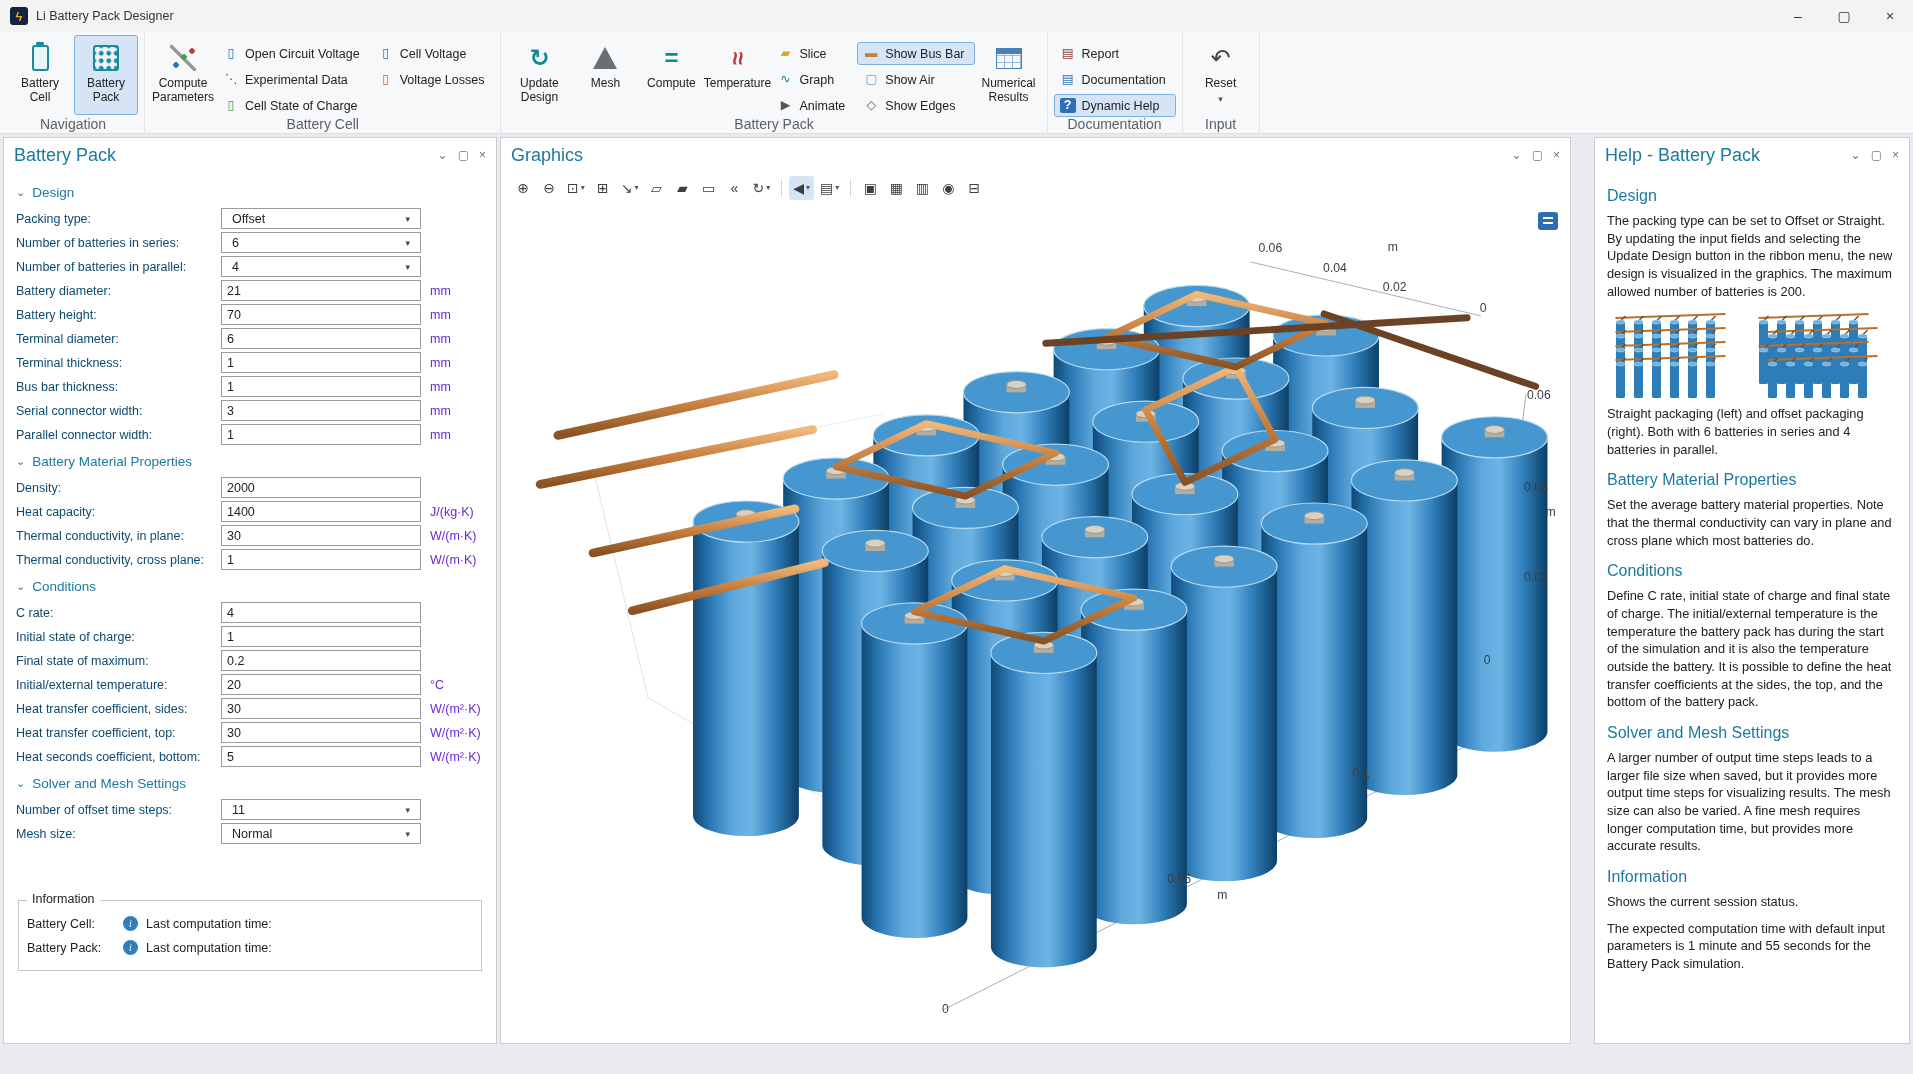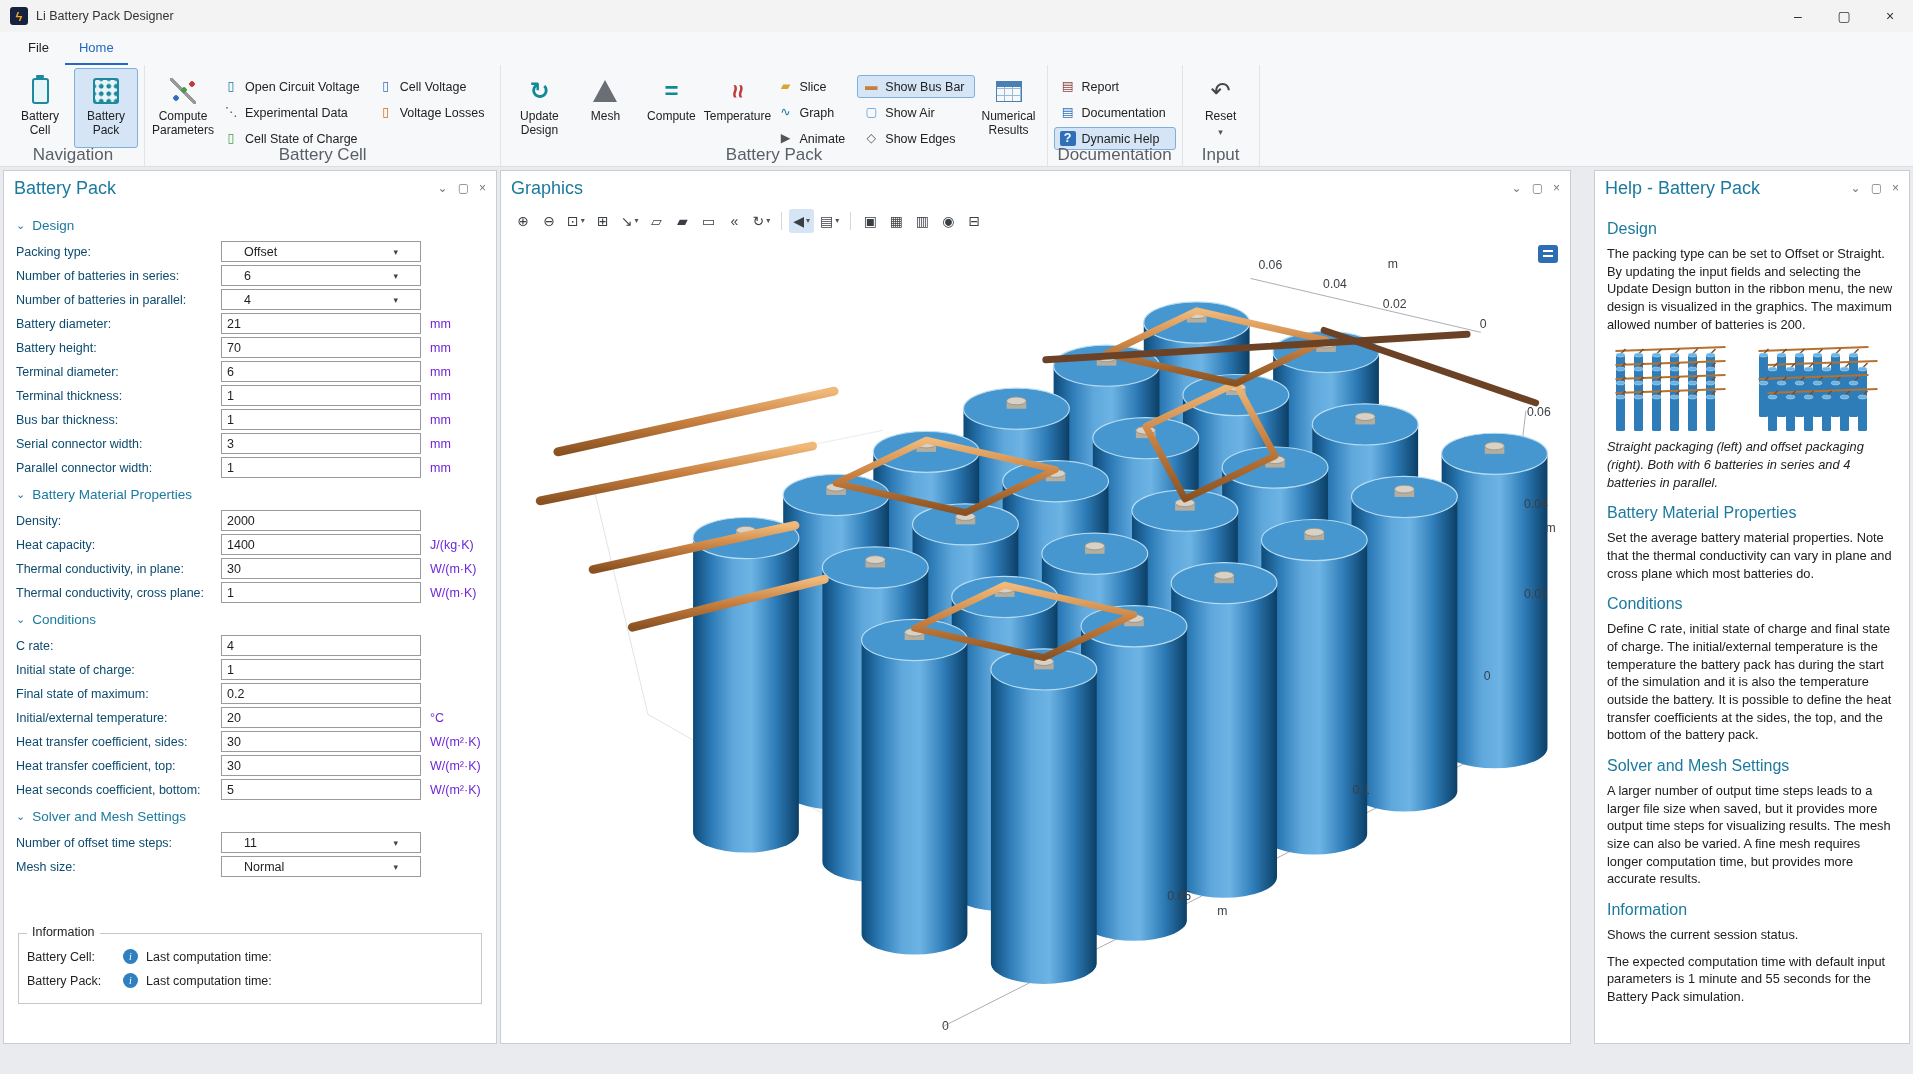--- a/index.html
+++ b/index.html
@@ -15,21 +15,21 @@
   .wbtn{width:46px;display:flex;align-items:center;justify-content:center;font-size:14px;color:#333;}
 
   
   .menubar{height:33px;background:#f7f8fa;display:flex;align-items:stretch;padding-left:14px;gap:2px;flex:0 0 auto;}
   .mtab{display:flex;align-items:center;padding:0 14px;font-size:13px;color:#222;border-bottom:2px solid transparent;}
   .mtab.active{color:#2468c4;border-bottom-color:#2468c4;}
 
   
   .ribbon{height:102px;background:#f7f8fa;border-bottom:1px solid #dcdee1;display:flex;align-items:stretch;padding:0 2px;flex:0 0 auto;}
   .rgroup{position:relative;display:flex;flex-direction:column;border-right:1px solid #e2e4e7;padding:3px 6px 16px;}
-  .rgroup-label{position:absolute;bottom:1px;left:0;right:0;text-align:center;font-size:17px;color:#5a5f66;}
+  .rgroup-label{position:absolute;bottom:1px;left:0;right:0;text-align:center;font-size:14px;color:#5a5f66;}
   .rcols{display:flex;gap:2px;align-items:flex-start;height:100%;}
   .rlarge{width:64px;min-height:80px;display:flex;flex-direction:column;align-items:center;gap:4px;padding-top:7px;border-radius:3px;border:1px solid transparent;font-size:12px;text-align:center;line-height:1.15;color:#222;}
   .rlarge .ricwrap{height:30px;display:flex;align-items:center;justify-content:center;}
   .rsmall-col{display:flex;flex-direction:column;gap:3px;padding-top:7px;}
   .rsmall{display:flex;align-items:center;gap:6px;height:23px;padding:0 9px 0 5px;border-radius:3px;border:1px solid transparent;font-size:12.5px;white-space:nowrap;color:#222;}
   .selected{background:#d5e5f6;border-color:#7fafdd;}
   .ric{display:inline-flex;align-items:center;justify-content:center;line-height:1;}
   .rlarge .ric{font-size:24px;}
   .rsmall .ric{width:16px;font-size:12.5px;}
   .caret{font-size:9px;color:#555;line-height:1;}
@@ -57,21 +57,21 @@
   .pheadicons span{display:inline-flex;align-items:center;}
   .pbody{flex:1;overflow:hidden;padding:4px 12px 0;}
 
   
   .sectionhead{display:flex;align-items:center;gap:7px;color:#1b7a9e;font-size:13.5px;margin:9px 0 8px;}
   .sectionhead .chev{font-size:11px;color:#1b7a9e;}
   .frow{display:flex;align-items:center;margin-bottom:3px;}
   .flabel{width:205px;flex:0 0 auto;color:#0c4a6e;}
   .ffield{width:200px;flex:0 0 auto;}
   .tinput{width:100%;height:21px;border:1px solid #9b9b9b;background:#fff;font-family:inherit;font-size:12.5px;padding:0 5px;color:#1e1e1e;}
-  .combo{height:21px;border:1px solid #9b9b9b;background:#fff;display:flex;align-items:center;padding:0 22px;}
+  .combo{height:21px;border:1px solid #9b9b9b;background:#fff;display:flex;align-items:center;padding:0 10px;}
   .combo .cval{flex:1;}
   .combo .ccaret{font-size:9px;color:#444;}
   .funit{padding-left:9px;color:#6d28d9;}
   .infobox{position:relative;border:1px solid #c6c6c6;margin:56px 2px 0;padding:15px 8px 6px;}
   .infolegend{position:absolute;top:-9px;left:8px;background:#fff;padding:0 5px;color:#222;}
   .irow{display:flex;align-items:center;gap:8px;margin-bottom:9px;}
   .irow .ilabel{width:88px;flex:0 0 auto;}
   .iicon{width:15px;height:15px;border-radius:50%;background:#2f7fc1;color:#fff;font-size:10px;font-style:italic;font-family:"Liberation Serif",serif;display:inline-flex;align-items:center;justify-content:center;flex:0 0 auto;}
 
   
@@ -81,40 +81,36 @@
   .gsep{width:1px;height:18px;background:#d8d8d8;margin:0 5px;}
   .scenewrap{flex:1;position:relative;min-height:0;background:#fff;}
   #scene{position:absolute;inset:0;width:100%;height:100%;}
   .ctxhelp{position:absolute;top:8px;right:12px;width:20px;height:18px;border-radius:3px;background:#2e6db4;background-image:linear-gradient(#fff 0 0),linear-gradient(#fff 0 0);background-size:10px 2px,10px 2px;background-position:5px 5px,5px 10px;background-repeat:no-repeat;}
 
   
   .hbody{padding:2px 12px 0;font-size:12.8px;line-height:1.38;}
   .hsect-title{color:#1b7a9e;font-size:16px;font-weight:normal;margin:11px 0 5px;}
   .hp{margin:0 0 9px;color:#202020;}
   .himgs{display:flex;gap:8px;margin:2px 0 4px;}
-  .hcaption{font-style:italic;color:#222;margin:2px 0 10px;}
+  .hcaption{color:#222;margin:2px 0 10px;}
 </style>
 </head>
 <body>
 
 <div class="app">
   <div class="titlebar">
     <span class="appicon">ϟ</span>
     <span class="wtitle">Li Battery Pack Designer</span>
     <div class="wincontrols">
       <span class="wbtn">–</span>
       <span class="wbtn">▢</span>
       <span class="wbtn">×</span>
     </div>
   </div>
 
-  <div class="menubar" id="menubar">
-      <span class="mtab">File</span>
-      <span class="mtab active">Home</span>
-    </div>
 
   <div class="ribbon" id="ribbon">
       <div class="rgroup">
         <div class="rcols">
           <div class="rlarge">
             <div class="ricwrap">
               <span class="ric ic-battery-cell"></span>
             </div>
             <span>Battery Cell</span>
           </div>

